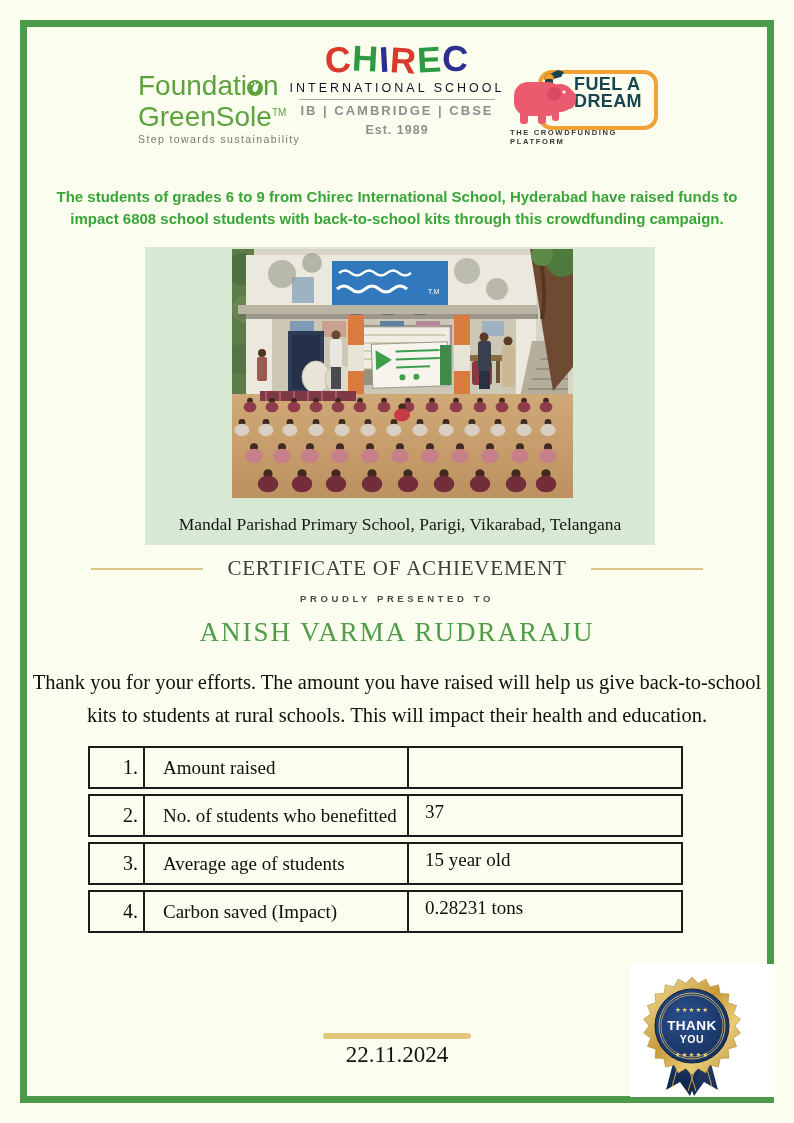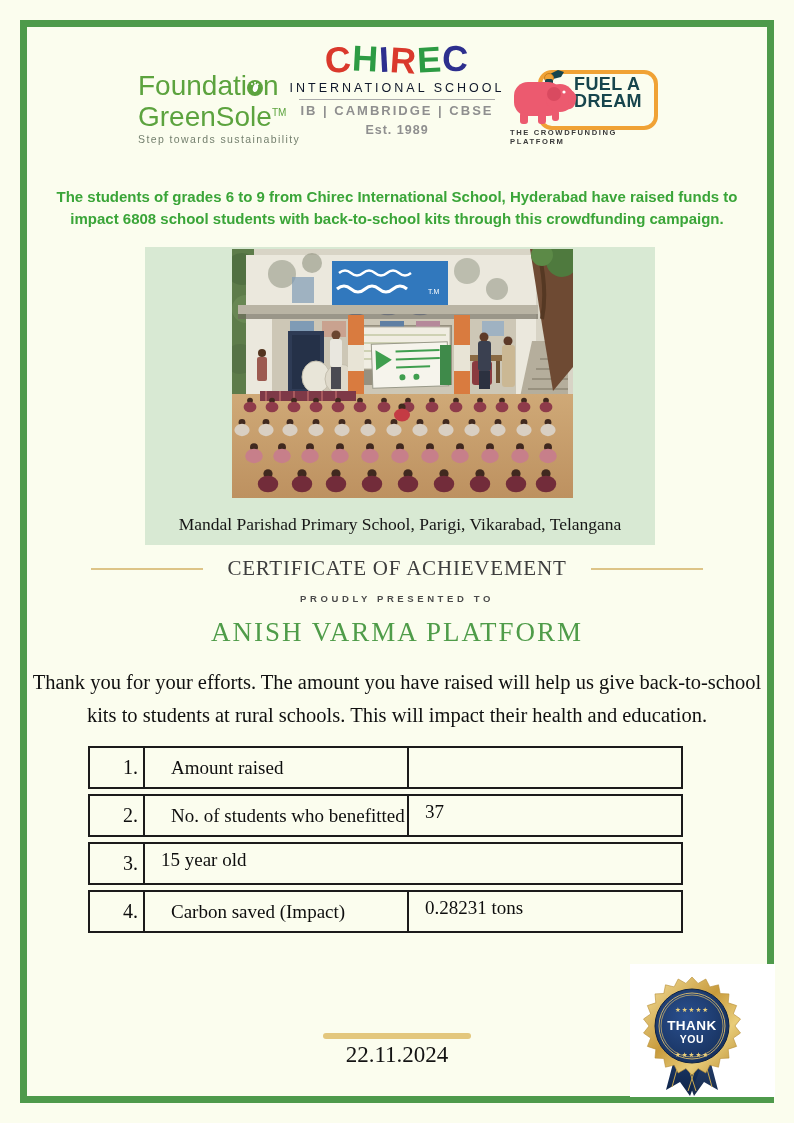--- a/index.html
+++ b/index.html
@@ -57,21 +57,21 @@
   .message{position:absolute;left:27px;top:666px;width:740px;text-align:center;
            font-family:"Liberation Serif",serif;font-size:20.5px;line-height:33px;color:#101010;}
 
   
   .stats{position:absolute;left:88px;top:746px;width:595px;}
   .srow{display:grid;grid-template-columns:55px 264px 1fr;height:43px;
         border:2px solid var(--table_border,#1b1b1b);margin-bottom:5px;box-sizing:border-box;
         font-family:"Liberation Serif",serif;font-size:19px;color:#0e0e0e;}
   .scell-num{display:flex;align-items:center;justify-content:flex-end;padding-right:5px;
              border-right:2px solid var(--table_border,#1b1b1b);font-size:20px;}
-  .scell-label{display:flex;align-items:center;padding-left:26px;border-right:2px solid var(--table_border,#1b1b1b);}
+  .scell-label{display:flex;align-items:center;padding-left:18px;border-right:2px solid var(--table_border,#1b1b1b);}
   .scell-value{padding:5px 0 0 16px;}
 
   
   .gold-line{position:absolute;left:50%;top:1033px;transform:translateX(-50%);
              width:148px;height:6px;border-radius:3px;background:var(--gold_line,#e3c77d);}
   .date{position:absolute;left:0;top:1042px;width:100%;text-align:center;
         font-family:"Liberation Serif",serif;font-size:23px;color:#141414;}
 
   .badge-wrap{position:absolute;left:630px;top:964px;width:145px;height:133px;background:#fff;z-index:5;}
 </style>
@@ -314,35 +314,36 @@
     </svg>
     <div class="caption">Mandal Parishad Primary School, Parigi, Vikarabad, Telangana</div>
   </div>
 
   <div class="cert-title-row">
     <div class="cert-rule"></div>
     <div class="cert-title">CERTIFICATE OF ACHIEVEMENT</div>
     <div class="cert-rule"></div>
   </div>
   <div class="presented">PROUDLY PRESENTED TO</div>
-  <div class="awardee">ANISH VARMA PLATFORM</div>
+  <div class="awardee">ANISH VARMA RUDRARAJU</div>
   <div class="message">Thank you for your efforts. The amount you have raised will help us give back-to-school kits to students at rural schools. This will impact their health and education.</div>
 
   <div class="stats">
     <div class="srow">
       <div class="scell-num">1.</div>
       <div class="scell-label">Amount raised</div>
     </div>
     <div class="srow">
       <div class="scell-num">2.</div>
       <div class="scell-label">No. of students who benefitted</div>
       <div class="scell-value">37</div>
     </div>
     <div class="srow">
       <div class="scell-num">3.</div>
+      <div class="scell-label">Average age of students</div>
       <div class="scell-value">15 year old</div>
     </div>
     <div class="srow">
       <div class="scell-num">4.</div>
       <div class="scell-label">Carbon saved (Impact)</div>
       <div class="scell-value">0.28231 tons</div>
     </div>
   </div>
 
   <div class="gold-line"></div>

